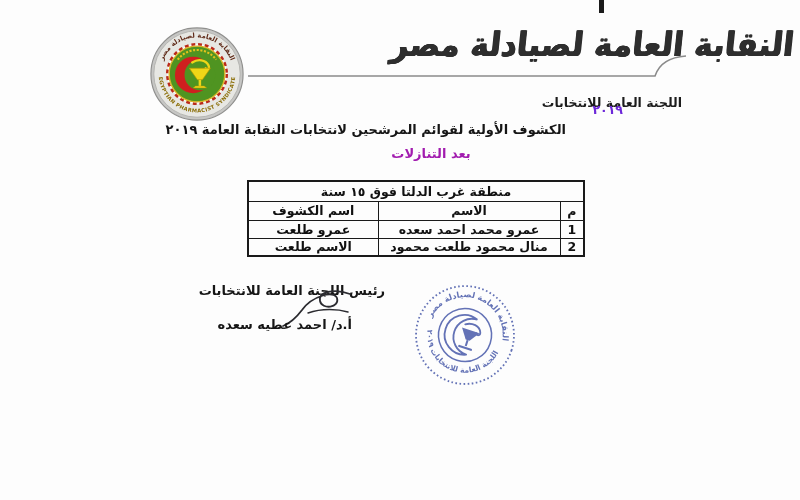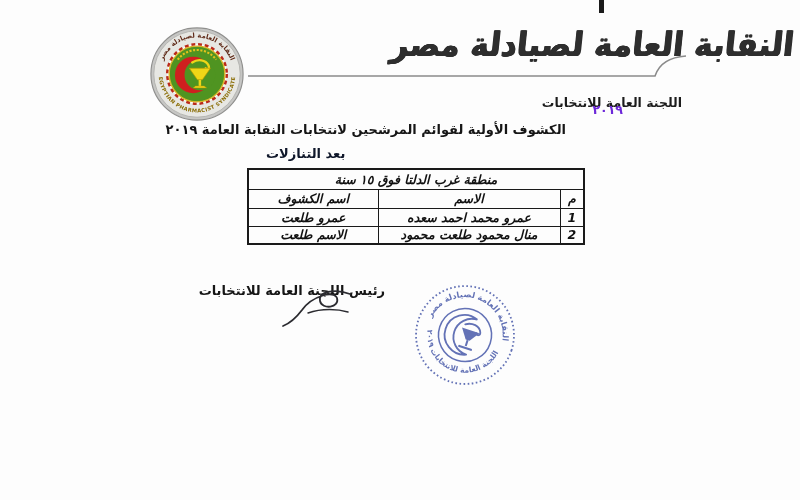--- a/index.html
+++ b/index.html
@@ -36,26 +36,26 @@
   .logo { position:absolute; left:149px; top:26px; width:96px; height:96px; }
 
   
   .doc-title {
     position:absolute; left:234px; top:122px; width:332px;
     direction:rtl; text-align:right;
     font-size:13px; font-weight:bold; color:#161616; white-space:nowrap;
   }
   .doc-subtitle {
     position:absolute; left:266px; top:146px; width:330px;
-    direction:rtl; text-align:left;
-    font-size:13px; font-weight:bold; color:#0f172a;
+    direction:rtl; text-align:center;
+    font-size:13px; font-weight:bold; color:#a21caf;
   }
 
   
-  .tbl-wrap { position:absolute; left:247px; top:168px;font-style:italic; }
+  .tbl-wrap { position:absolute; left:247px; top:180px; }
   table.candidates {
     border-collapse:collapse; direction:rtl;
     border:2px solid #1a1a1a; table-layout:fixed; width:336px;
   }
   table.candidates td {
     border:1.5px solid #1a1a1a; text-align:center;
     font-weight:bold; font-size:12.5px; color:#111;
     padding:0 2px; overflow:hidden; white-space:nowrap;
   }
   td.region { height:20px; font-size:12.5px; }
@@ -153,20 +153,21 @@
         </tr>
       </tbody>
     </table>
   </div>
 
   <div class="sig-title">رئيس اللجنة العامة للانتخابات</div>
   <svg class="sig-scribble" viewBox="0 0 88 46">
     <path d="M 72 8 C 56 2, 40 6, 42 15 C 44 24, 62 22, 59 12 C 56 4, 34 10, 24 24 C 18 32, 10 38, 5 40" fill="none" stroke="#2b2b30" stroke-width="1.8" stroke-linecap="round"></path>
     <path d="M 30 27 C 44 22, 60 23, 70 26" fill="none" stroke="#2b2b30" stroke-width="1.4" stroke-linecap="round"></path>
   </svg>
+  <div class="sig-name">أ.د/ احمد عطيه سعده</div>
 
   <svg class="stamp" viewBox="-50 -50 100 100">
     <g stroke="#5767b0" fill="none">
       <circle r="48" stroke-width="1.8" stroke-dasharray="1.6 2.4"></circle>
       <circle r="26" stroke-width="1.5"></circle>
     </g>
     <path id="stampTop" d="M -37 0 A 37 37 0 0 1 37 0" fill="none"></path>
     <text font-size="8" font-weight="bold" fill="#5767b0">
       <textPath href="#stampTop" startOffset="50%" text-anchor="middle">النقابة العامة لصيادلة مصر</textPath>
     </text>

